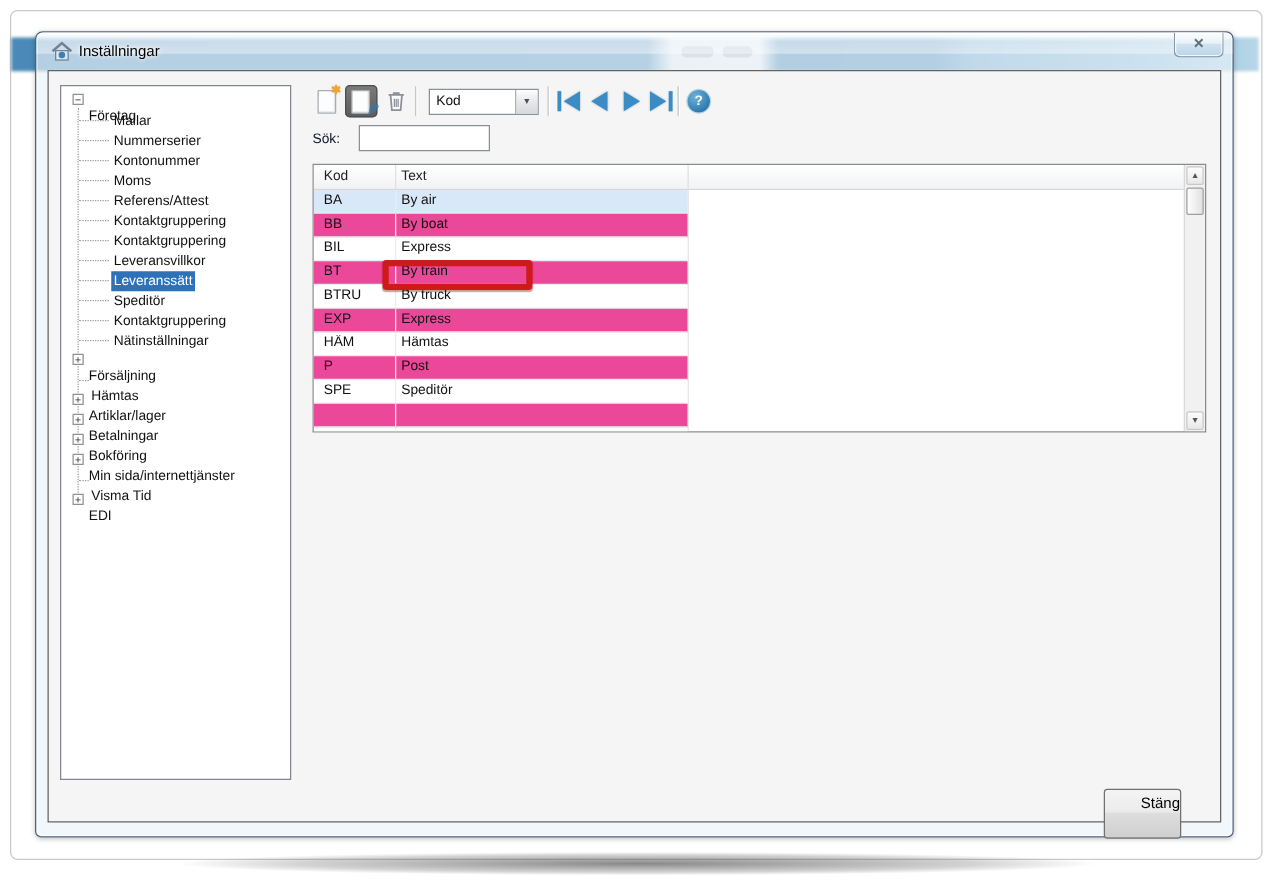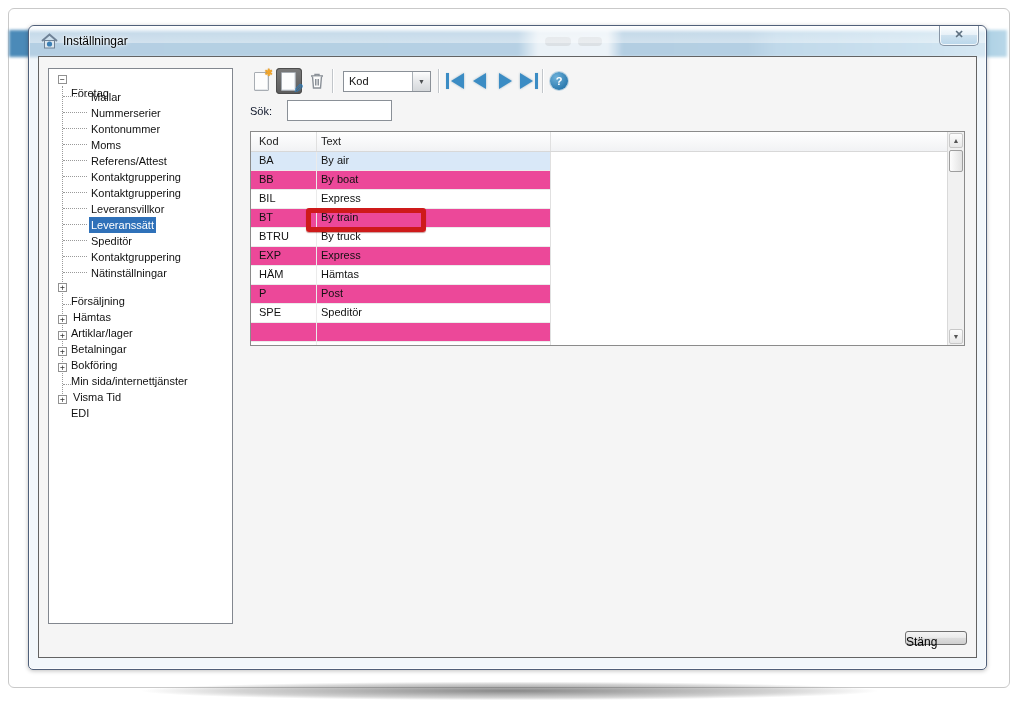--- a/index.html
+++ b/index.html
@@ -162,24 +162,24 @@
     border:1px solid #c8c8c8;border-radius:2px;box-sizing:border-box;
     font-size:7px;line-height:13px;text-align:center;color:#555;
   }
   .sb-up{top:1px;} .sb-down{bottom:1px;}
   .sb-thumb{
     position:absolute;left:1px;top:18px;width:14px;height:22px;box-sizing:border-box;
     background:linear-gradient(90deg,#fdfdfd,#e2e2e2);border:1px solid #9e9e9e;border-radius:2px;
   }
   
   .close-dialog-btn{
-    position:absolute;left:866px;top:574px;width:62px;height:14px;box-sizing:border-box;
+    position:absolute;left:844px;top:574px;width:62px;height:40px;box-sizing:border-box;
     border:1px solid #707070;border-radius:3px;color:#000;
     background:linear-gradient(#f4f4f4,#ebebeb 45%,#dddddd 50%,#cfcfcf);
-    font-size:12px;text-align:left;line-height:20px;font-family:"Liberation Sans",sans-serif;
+    font-size:12px;text-align:right;line-height:20px;font-family:"Liberation Sans",sans-serif;
   }
 </style>
 </head>
 <body>
 
 <div class="frame"></div>
 <div class="bg-band"></div>
 <div class="band-dash d1"></div>
 <div class="band-dash d2"></div>
 

